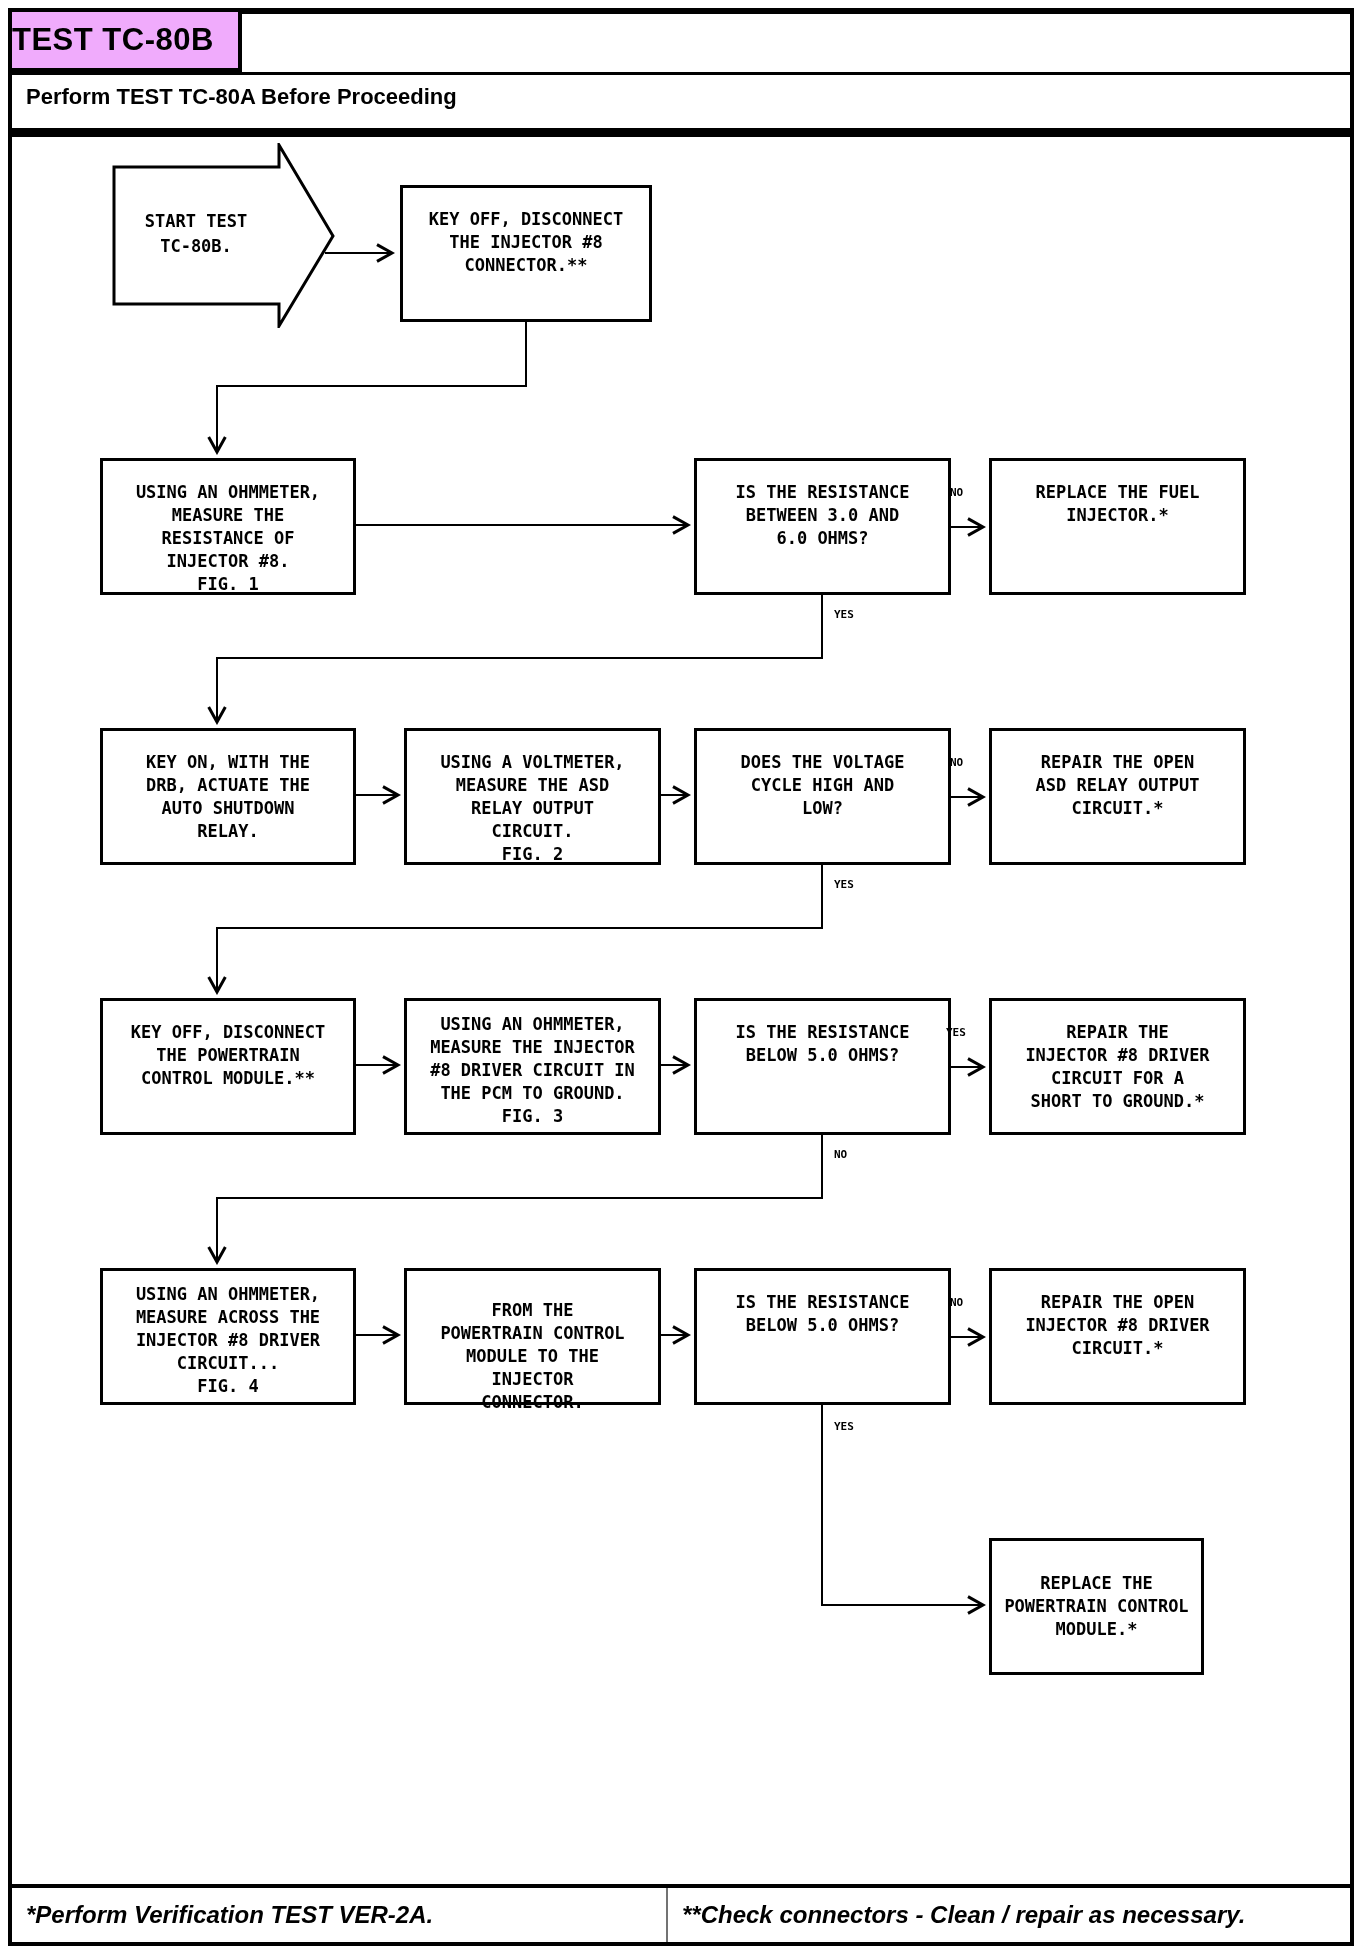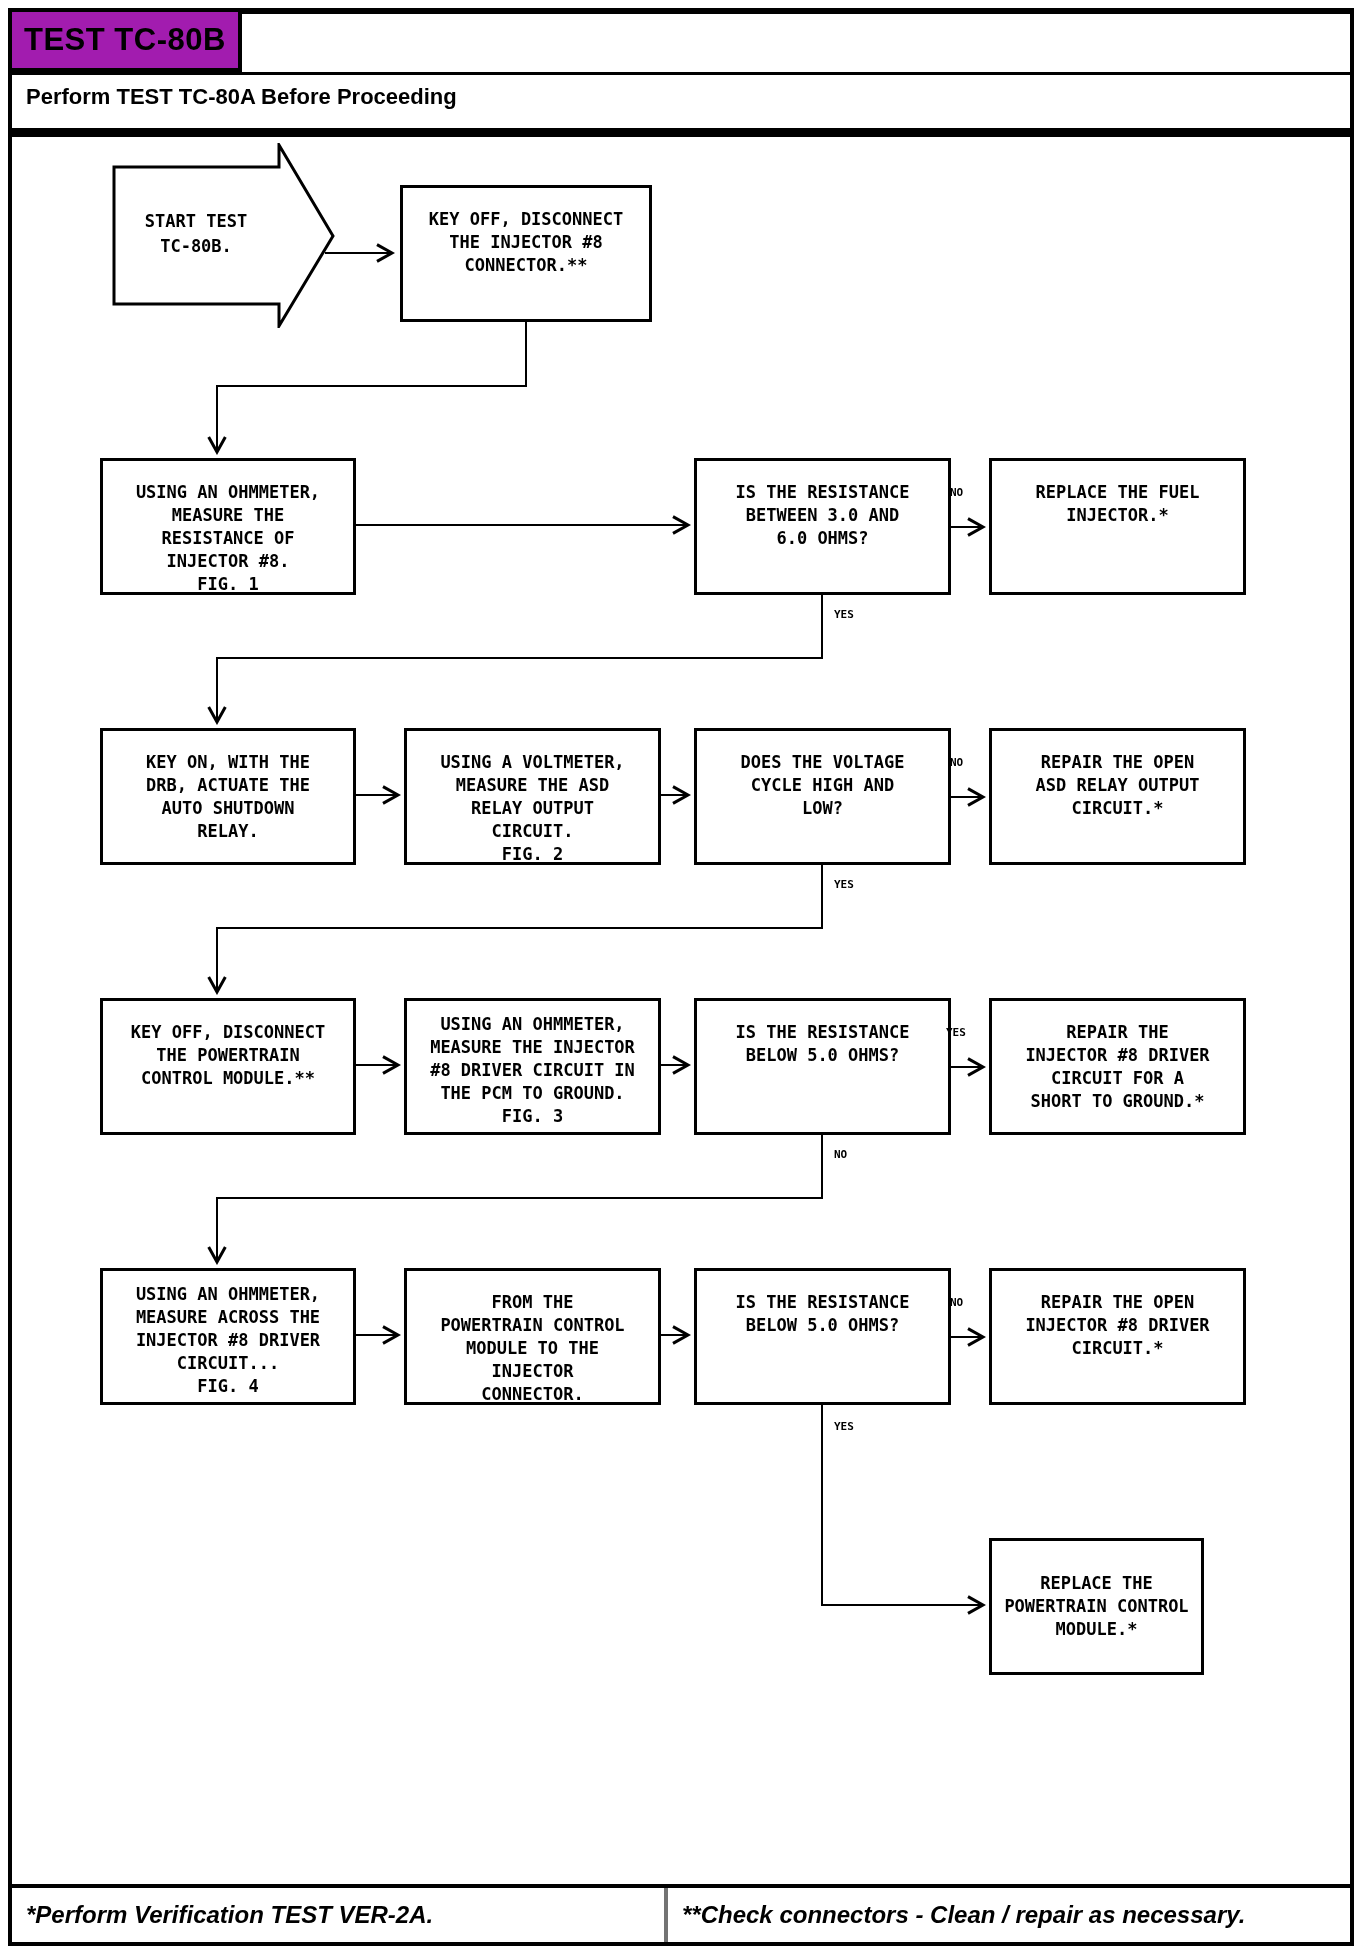--- a/index.html
+++ b/index.html
@@ -1,40 +1,40 @@
 <!DOCTYPE html>
 <html><head>
 <meta charset="utf-8">
 <style>
   html,body{margin:0;padding:0;background:#fff;}
   body{width:1360px;height:1952px;position:relative;font-family:"Liberation Sans",sans-serif;}
   .page{position:absolute;left:8px;top:8px;width:1338px;height:1928px;border:4px solid #000;border-top-width:6px;background:#fff;}
   
   .title-row{position:relative;height:58px;border-bottom:3px solid #000;}
-  .test-box{position:absolute;left:-4px;top:-6px;width:234px;height:64px;border:4px solid #000;background:#a21caf;
-            display:flex;align-items:center;padding-left:12px;box-sizing:border-box;
+  .test-box{position:absolute;left:-4px;top:-6px;width:234px;height:64px;border:4px solid #000;background:#f0abfc;
+            display:flex;align-items:center;box-sizing:border-box;
             font-weight:bold;font-size:31px;letter-spacing:0.5px;}
   .doc-title{position:absolute;left:254px;top:15px;font-weight:bold;font-size:24px;letter-spacing:0.3px;}
   .subtitle-row{height:44px;border-bottom:9px solid #000;font-weight:bold;font-size:22px;
                 padding:9px 0 0 14px;box-sizing:content-box;}
   
   .flow{position:absolute;left:0;top:114px;right:0;bottom:54px;}
   .connectors{position:absolute;left:0;top:0;}
   .node{position:absolute;border:3px solid #000;background:#fff;box-sizing:border-box;
         font-family:"DejaVu Sans Mono",monospace;font-size:17px;font-weight:bold;line-height:23px;
         text-align:center;white-space:pre-line;padding-top:20px;}
   .node.vcenter{display:flex;align-items:center;justify-content:center;padding-top:0;}
   .start-shape{position:absolute;left:100px;top:15px;width:225px;height:185px;}
   .start-text{position:absolute;left:8px;top:66px;width:152px;text-align:center;
               font-family:"DejaVu Sans Mono",monospace;font-size:17px;font-weight:bold;line-height:25px;white-space:pre-line;}
   .blabel{position:absolute;font-family:"DejaVu Sans Mono",monospace;font-size:11px;font-weight:bold;}
   
   .footer{position:absolute;left:0;right:0;bottom:0;height:54px;border-top:4px solid #000;display:flex;background:#fff;}
   .footer-cell{display:flex;align-items:center;padding-left:14px;font-weight:bold;font-style:italic;font-size:24px;box-sizing:border-box;}
-  .footer-left{width:656px;border-right:4px solid #737373;}
+  .footer-left{width:656px;border-right:2px solid #737373;}
   .footer-right{flex:1;}
 </style>
 </head>
 <body>
 
 <div class="page">
 
   <div class="title-row">
     <div class="test-box">TEST TC-80B</div>
   </div>
@@ -121,21 +121,21 @@
     <div class="node" style="left:977px;top:870px;width:257px;height:137px;">REPAIR THE
 INJECTOR #8 DRIVER
 CIRCUIT FOR A
 SHORT TO GROUND.*</div>
 
     <div class="node" style="left:88px;top:1140px;width:256px;height:137px;padding-top:12px;">USING AN OHMMETER,
 MEASURE ACROSS THE
 INJECTOR #8 DRIVER
 CIRCUIT...
 FIG. 4</div>
-    <div class="node" style="left:392px;top:1140px;width:257px;height:137px;padding-top:20px;">FROM THE
+    <div class="node" style="left:392px;top:1140px;width:257px;height:137px;padding-top:28px;">FROM THE
 POWERTRAIN CONTROL
 MODULE TO THE
 INJECTOR
 CONNECTOR.</div>
     <div class="node" style="left:682px;top:1140px;width:257px;height:137px;">IS THE RESISTANCE
 BELOW 5.0 OHMS?</div>
     <div class="node" style="left:977px;top:1140px;width:257px;height:137px;">REPAIR THE OPEN
 INJECTOR #8 DRIVER
 CIRCUIT.*</div>
 

